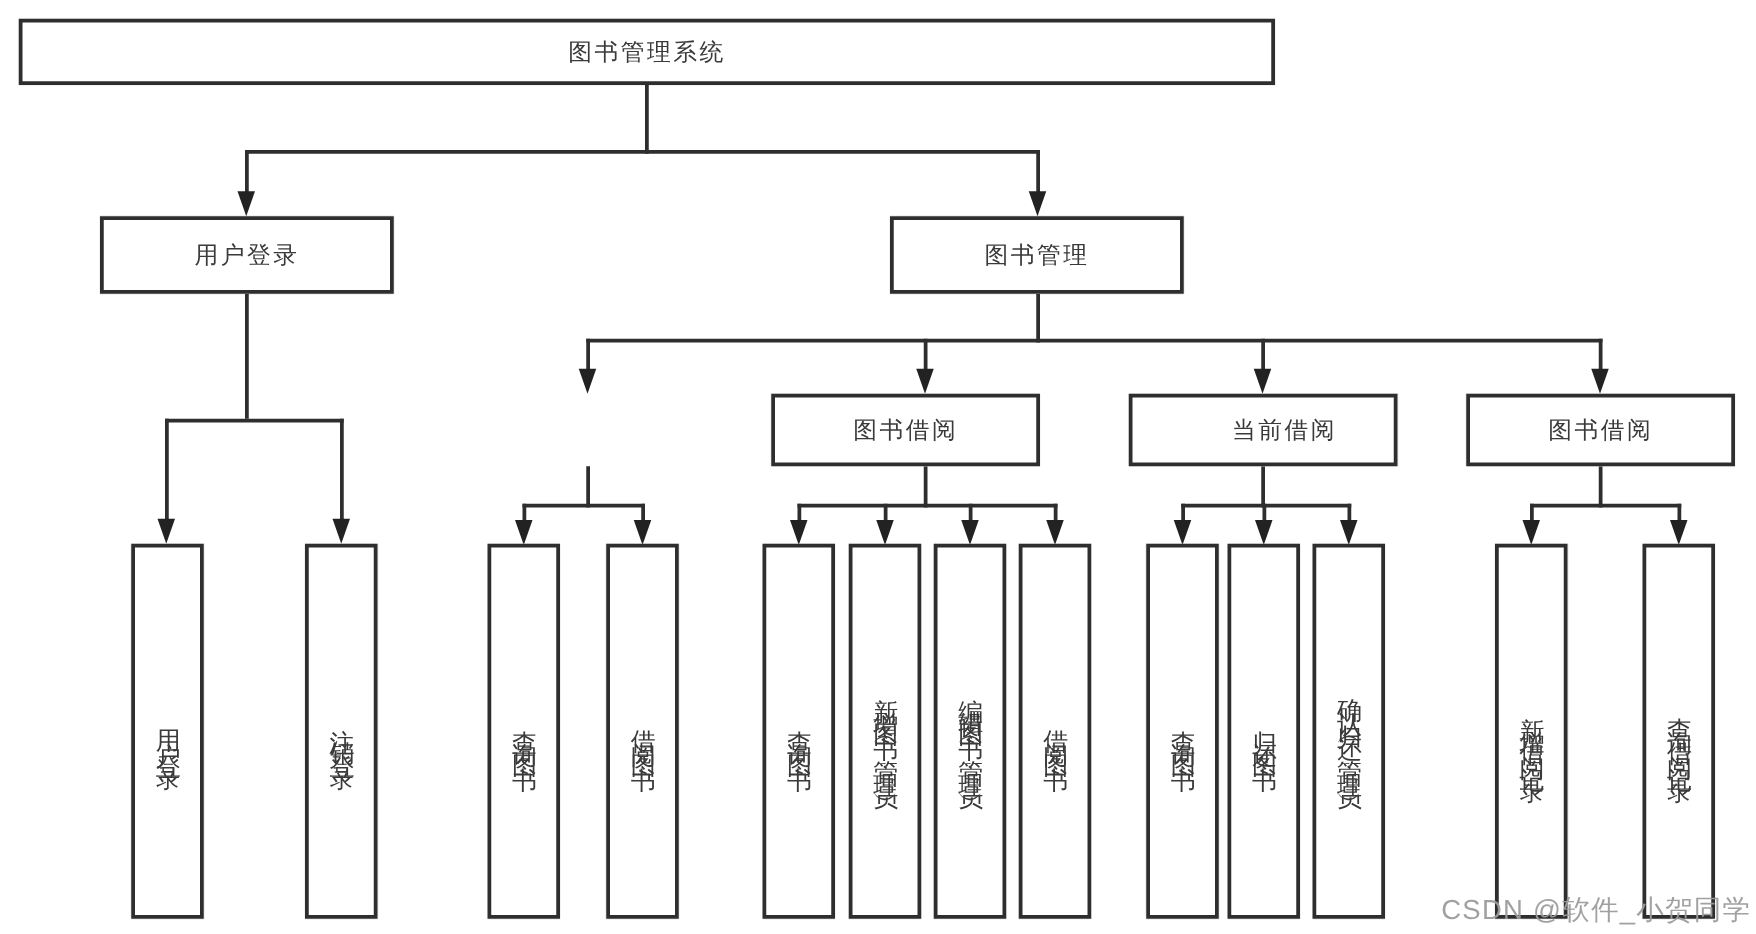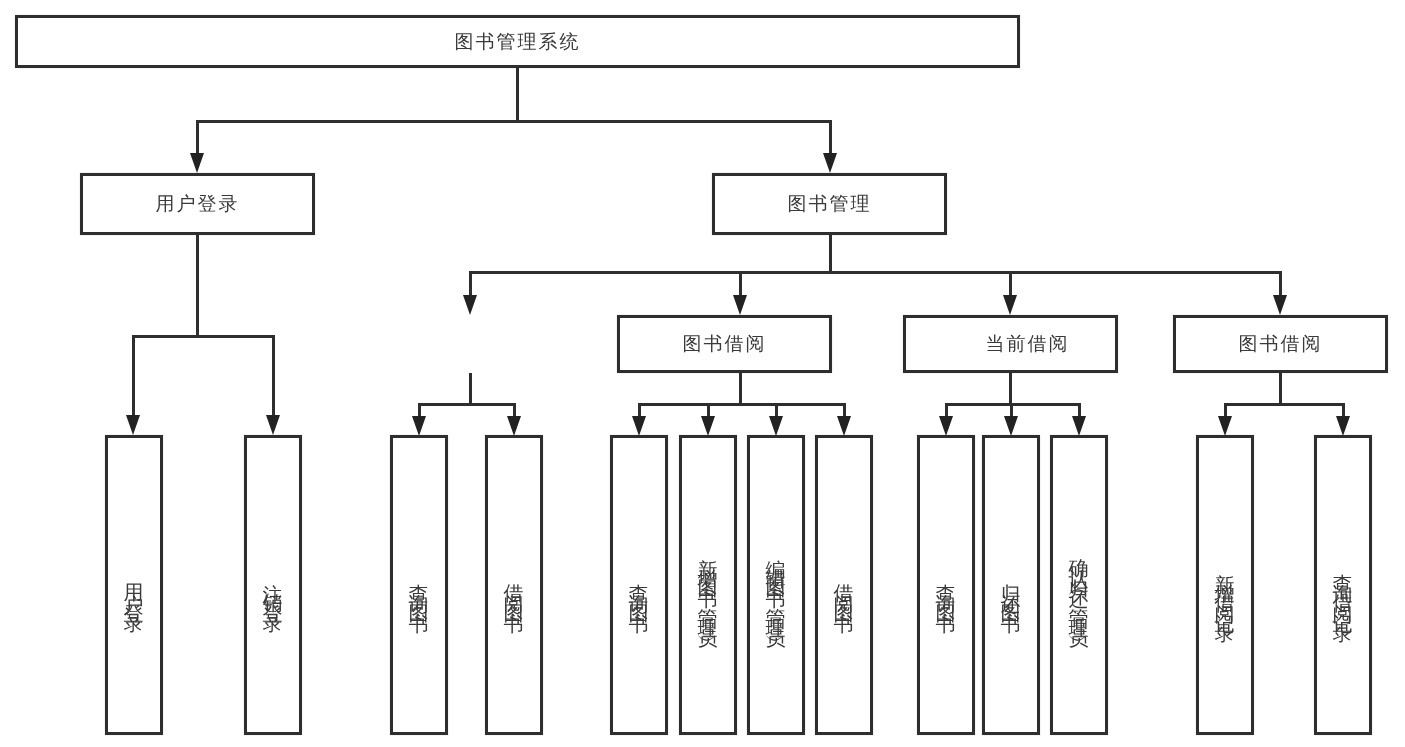--- a/index.html
+++ b/index.html
@@ -159,13 +159,14 @@
     <span>确认归还（管理员）</span>
   </div>
 
   <div class="box vbox" style="left:1196px;top:435px;width:58px;height:300px;">
     <span>新增借阅记录</span>
   </div>
   <div class="box vbox" style="left:1314px;top:435px;width:58px;height:300px;">
     <span>查询借阅记录</span>
   </div>
 
+  <div class="watermark">CSDN @软件_小贺同学</div>
 </div>
 
 </body></html>

